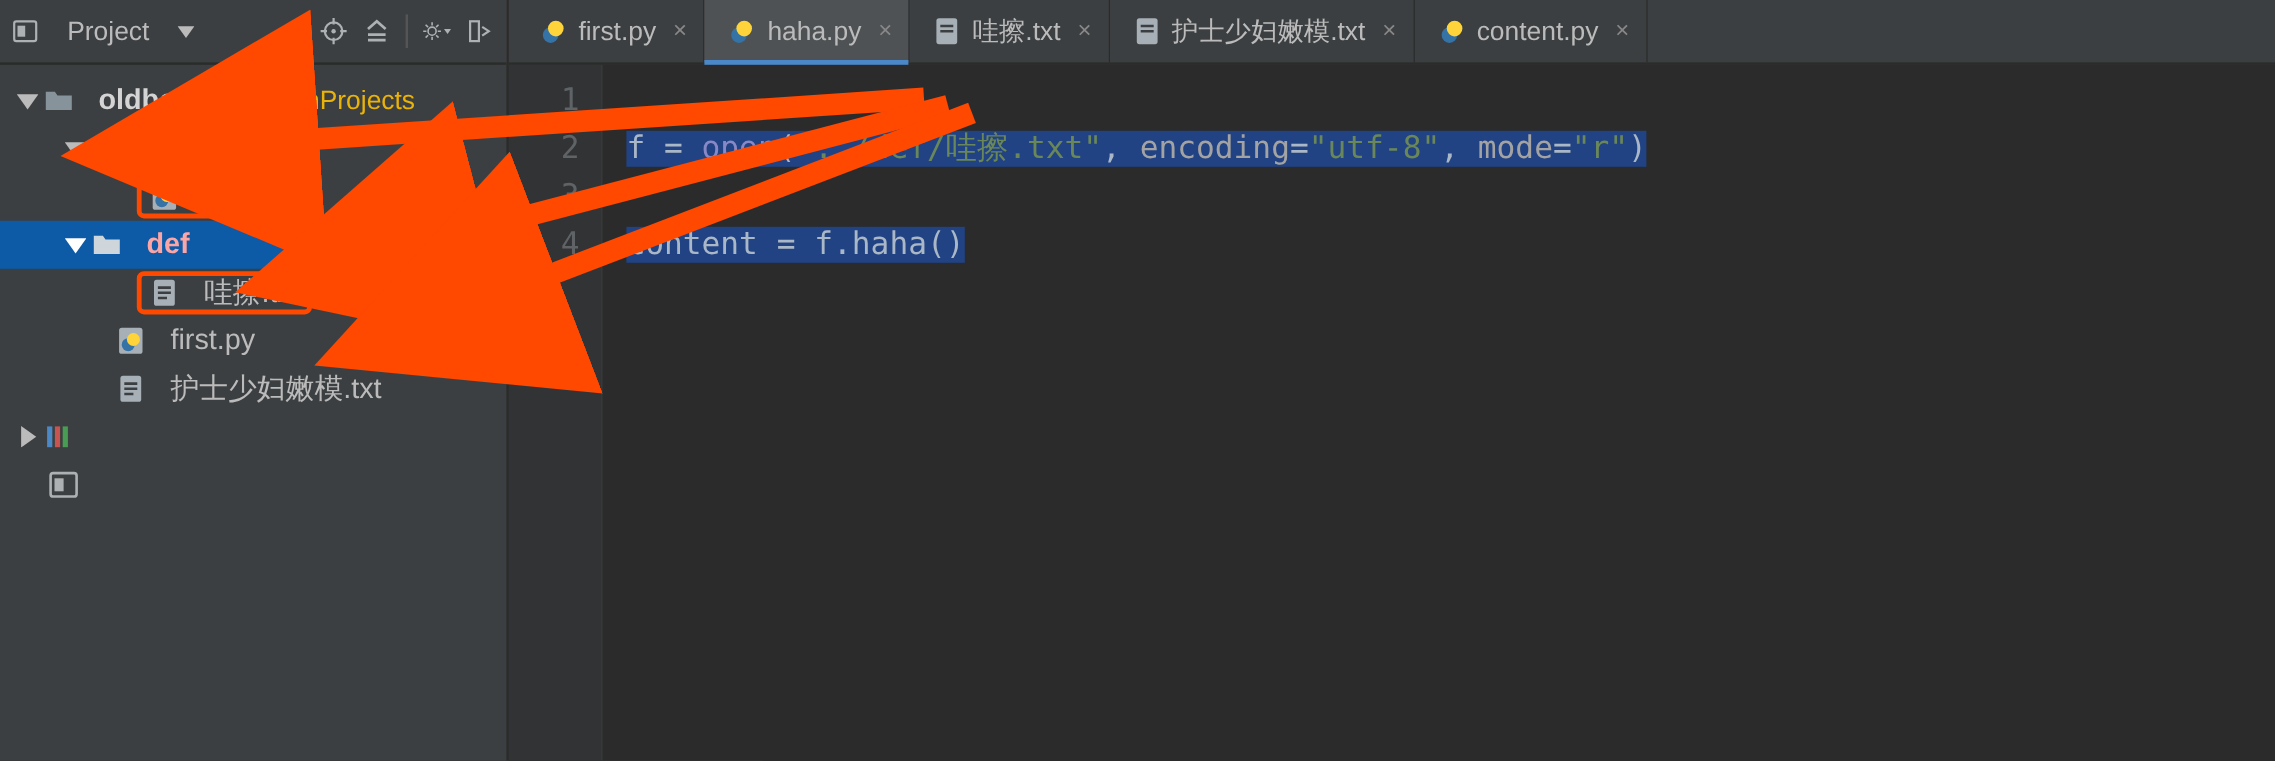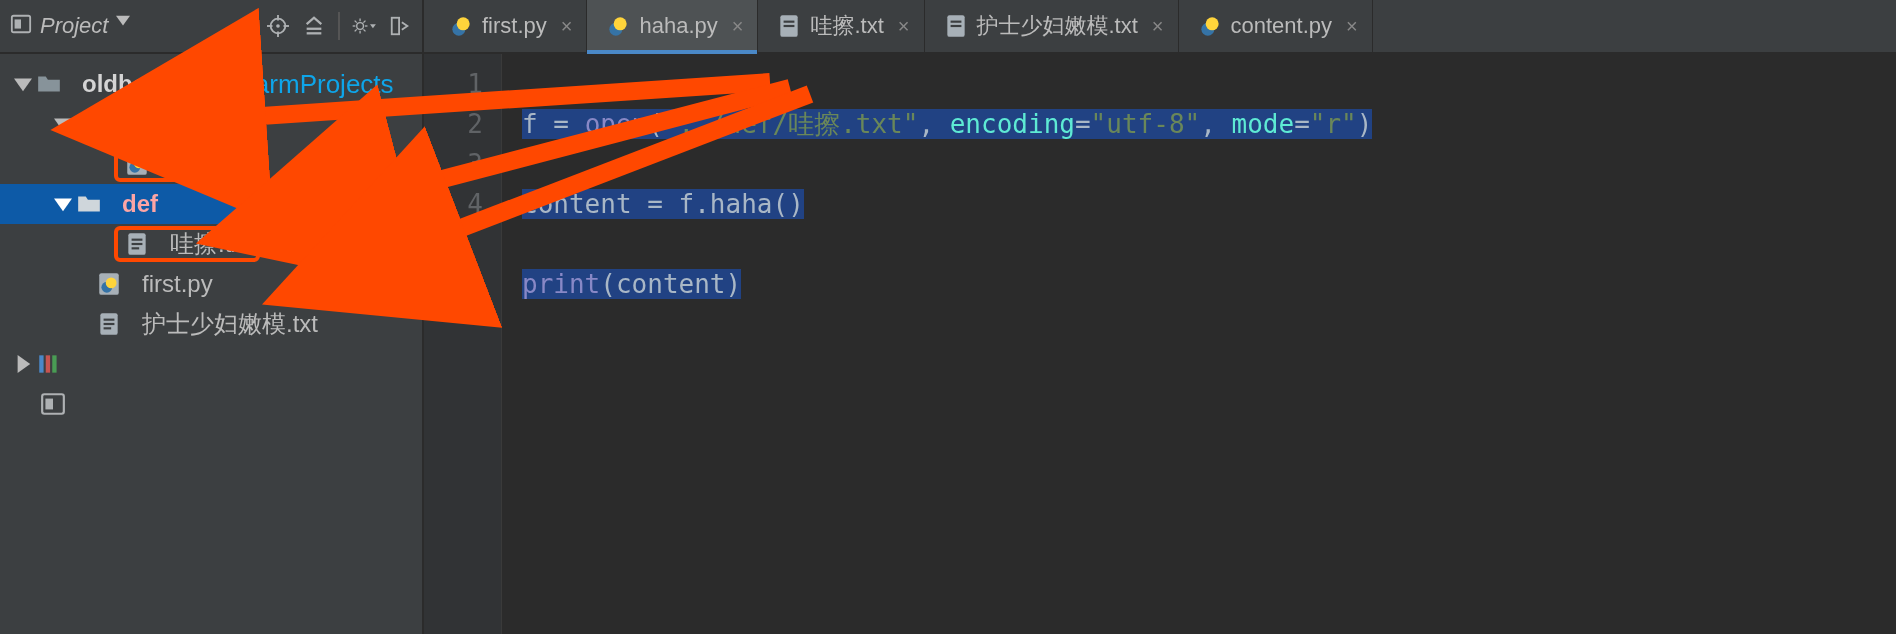--- a/index.html
+++ b/index.html
@@ -4,36 +4,36 @@
 <style>
   * { box-sizing: border-box; margin: 0; padding: 0; }
   html, body { width: 1896px; height: 634px; background: #2b2b2b; font-family: "Helvetica Neue", Arial, sans-serif; overflow: hidden; }
   .app { display: flex; width: 100%; height: 100%; background: #3c3f41; }
   
   .sidebar { width: 424px; height: 100%; background: #3c3f41; border-right: 2px solid #2b2b2b; display: flex; flex-direction: column; }
   .sidebar-header {
     height: 54px; display: flex; align-items: center; justify-content: space-between;
     background: #3c3f41; border-bottom: 2px solid #2b2b2b; padding: 0 10px;
   }
-  .sidebar-title-group { display: flex; gap: 8px; font-style: italic; }
+  .sidebar-title-group { display: flex; align-items: center; gap: 24px; }
   .proj-icon { width: 22px; height: 22px; }
   .sidebar-title { color: #bbbbbb; font-size: 22px; }
   .dd-arrow { color: #bbbbbb; font-size: 14px; }
   .sidebar-tools { display: flex; align-items: center; gap: 12px; }
   .tool-icon { width: 24px; height: 24px; display: flex; align-items: center; justify-content: center; }
   .sep { width: 2px; height: 28px; background: #555; }
   
   .tree { flex: 1; padding-top: 10px; color: #bbbbbb; font-size: 24px; position: relative; }
   .tree-row { height: 40px; display: flex; align-items: center; white-space: nowrap; }
   .tree-row.selected { background: #0d5aa7; color: #fff; }
   .tree-row .arrow { width: 18px; height: 18px; flex: 0 0 auto; }
   .tree-row .spacer { display: inline-block; }
   .tree-label { margin-left: 20px; }
   .tree-label.bold { font-weight: 700; color: #d4d4d4; }
-  .tree-path { color: #0ea5e9; margin-left: 14px; font-size: 26px; }
+  .tree-path { color: #eab308; margin-left: 0; font-size: 22px; }
   .folder-icn, .py-icn, .txt-icn, .lib-icn, .scratch-icn { width: 26px; height: 26px; flex: 0 0 auto; margin-left: 4px; }
   
   .highlight-box {
     border: 4px solid #ff4800; border-radius: 6px; padding: 0 6px 0 2px;
     display: inline-flex; align-items: center; height: 36px;
   }
 
   
   .editor-area { flex: 1; display: flex; flex-direction: column; background: #2b2b2b; }
   .tabbar {
@@ -60,21 +60,21 @@
   .code {
     flex: 1; font-family: "Menlo","Consolas",monospace; font-size: 26px; line-height: 40px;
     padding: 10px 0 0 20px; color: #a9b7c6; white-space: pre; position: relative;
   }
   .code .line { display: block; }
   .sel { background: #214283; }
   .tok-var { color: #a9b7c6; }
   .tok-op { color: #a9b7c6; }
   .tok-builtin { color: #8888c6; }
   .tok-str { color: #6a8759; }
-  .tok-arg { color: #5eead4; }
+  .tok-arg { color: #a3a3a3; }
 
   
   .arrow-svg { position: absolute; left: 0; top: 0; pointer-events: none; }
 </style>
 </head>
 <body>
 
 <div class="app">
 
   <div class="sidebar">
@@ -288,21 +288,20 @@
     <div class="editor-body">
       <div class="gutter">
         <div>1</div>
         <div>2</div>
         <div>3</div>
         <div>4</div>
       </div>
       <div class="code">
 <span class="line"><span class="sel"><span class="tok-var">f</span><span class="tok-op"> = </span><span class="tok-builtin">open</span><span class="tok-op">(</span><span class="tok-str">"../def/哇擦.txt"</span><span class="tok-op">, </span><span class="tok-arg">encoding</span><span class="tok-op">=</span><span class="tok-str">"utf-8"</span><span class="tok-op">, </span><span class="tok-arg">mode</span><span class="tok-op">=</span><span class="tok-str">"r"</span><span class="tok-op">)</span></span></span>
 <span class="line"><span class="sel"><span class="tok-var">content</span><span class="tok-op"> = </span><span class="tok-var">f</span><span class="tok-op">.</span><span class="tok-var">haha</span><span class="tok-op">()</span></span></span>
-<span class="line"><span class="sel"><span class="tok-builtin">print</span><span class="tok-op">(</span><span class="tok-var">content</span><span class="tok-op">)</span></span></span>
       </div>
     </div>
   </div>
 
   <svg class="arrow-svg" width="1896" height="634">
     <defs>
       <marker id="ah" markerWidth="12" markerHeight="12" refX="2" refY="6" orient="auto">
         <path d="M0,0 L12,6 L0,12 z" fill="#ff4800"></path>
       </marker>
     </defs>

